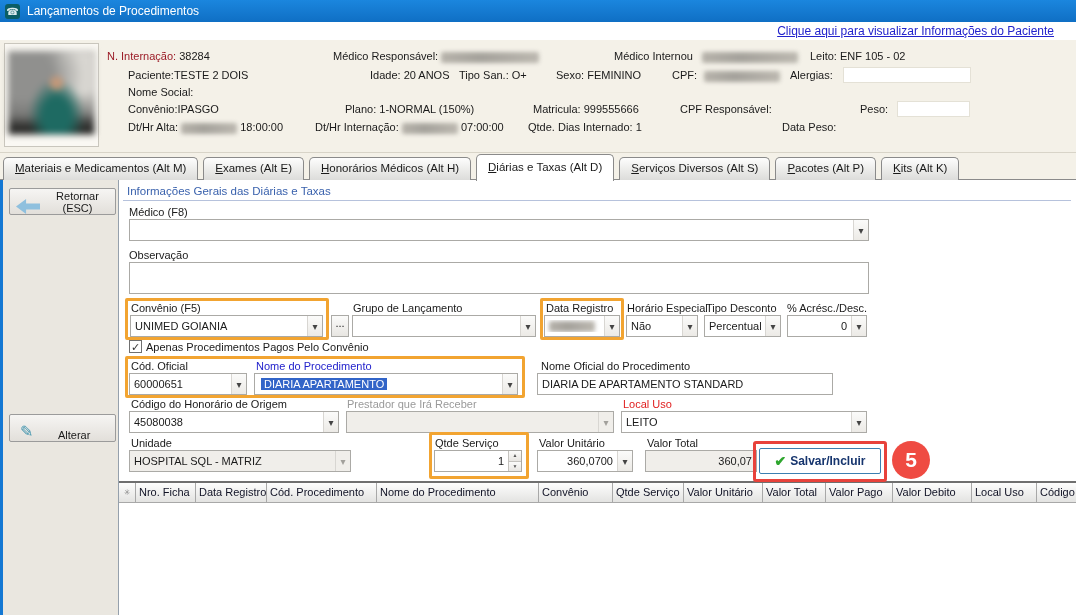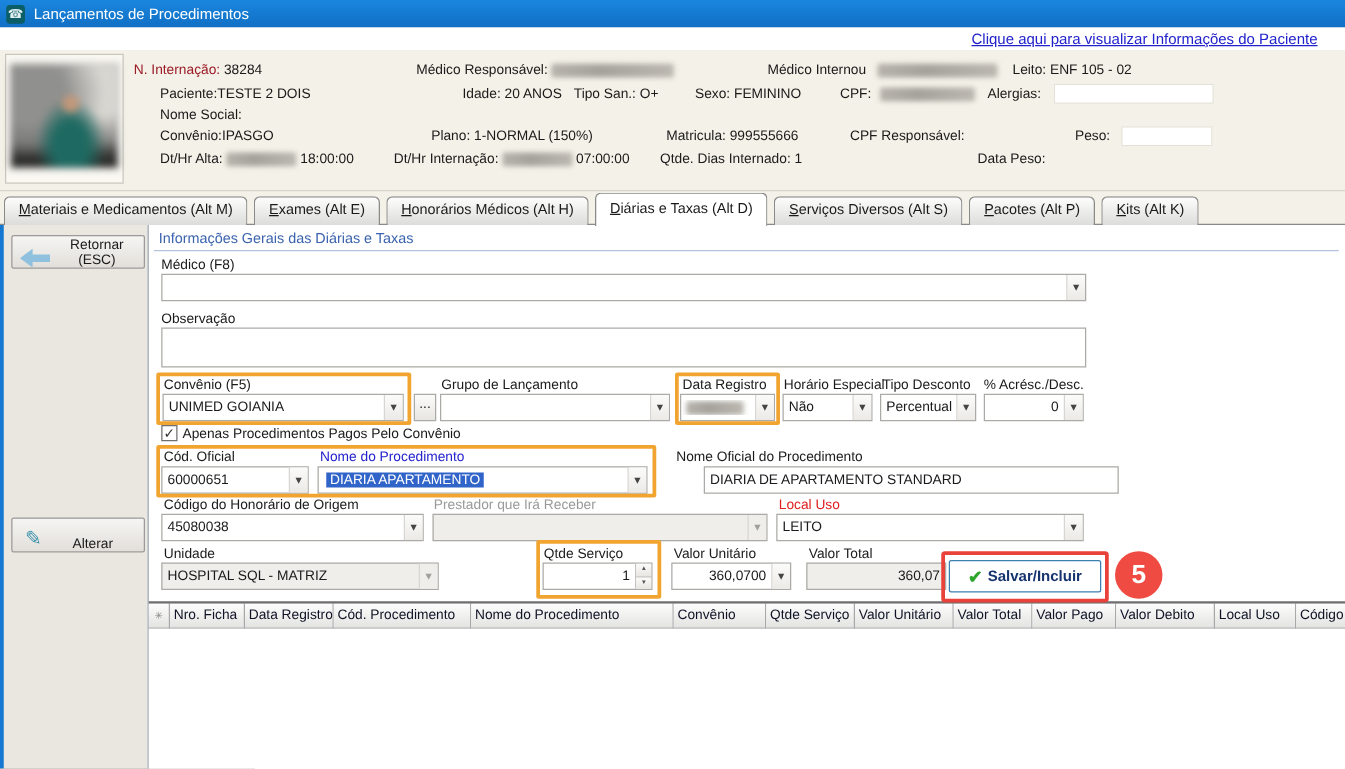--- a/index.html
+++ b/index.html
@@ -300,21 +300,21 @@
     <div class="field" style="left:10px;top:193px;width:118px">
       <div class="txt">60000651</div>
       <div class="dd">▾</div>
     </div>
     <div class="flabel blue" style="left:137px;top:180px">Nome do Procedimento</div>
     <div class="field" style="left:135px;top:193px;width:264px">
       <div class="txt"><span class="sel">DIARIA APARTAMENTO</span></div>
       <div class="dd">▾</div>
     </div>
     <div class="flabel" style="left:422px;top:180px">Nome Oficial do Procedimento</div>
-    <div class="field" style="left:444px;top:193px;width:332px">
+    <div class="field" style="left:418px;top:193px;width:296px">
       <div class="txt">DIARIA DE APARTAMENTO STANDARD</div>
     </div>
 
     <div class="flabel" style="left:12px;top:218px">Código do Honorário de Origem</div>
     <div class="field" style="left:10px;top:231px;width:210px">
       <div class="txt">45080038</div>
       <div class="dd">▾</div>
     </div>
     <div class="flabel dis" style="left:228px;top:218px">Prestador que Irá Receber</div>
     <div class="field disabled" style="left:227px;top:231px;width:268px">

